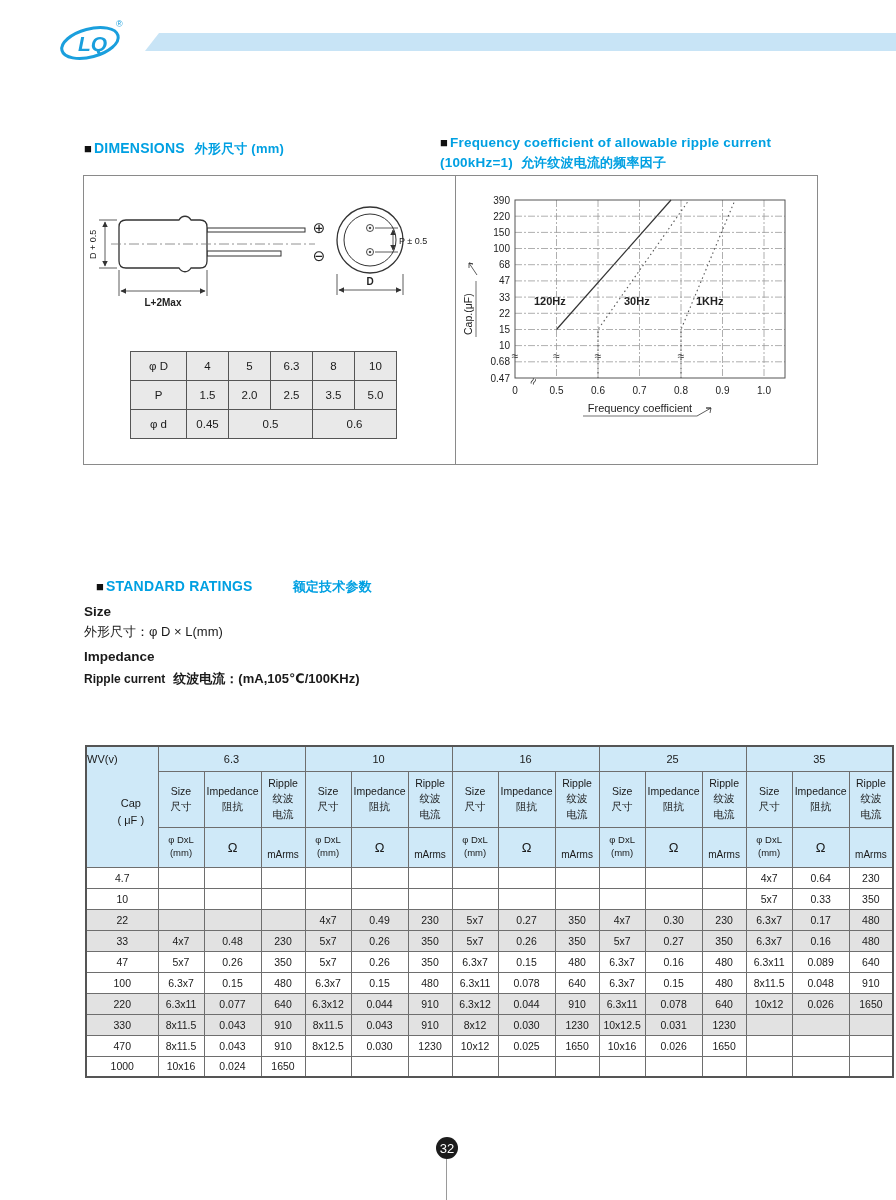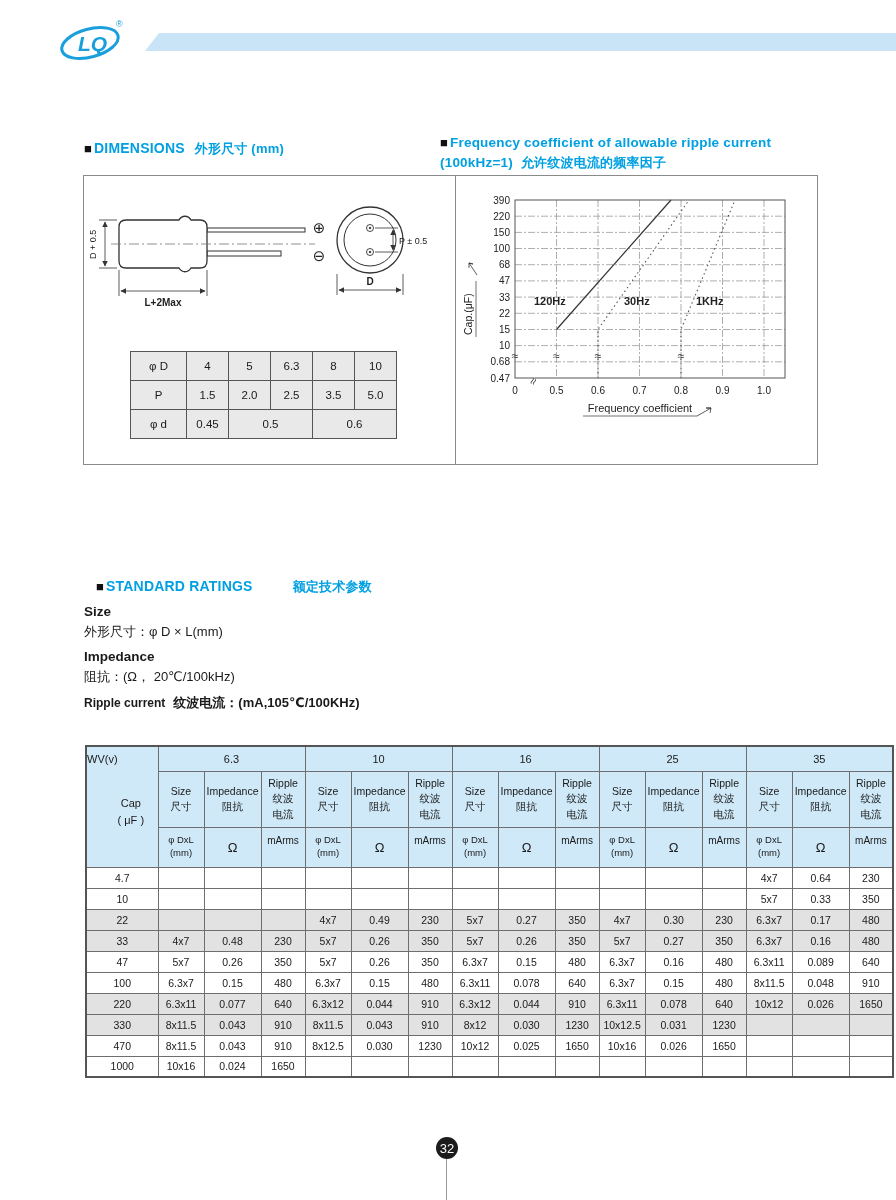--- a/index.html
+++ b/index.html
@@ -53,21 +53,21 @@
   table.ratings tr.hr3 th { height:40px;margin-left:48px; }
   table.ratings tbody td { height:21px; background:#fff; }
   table.ratings tbody tr.shaded td { background:#e2e2e2; }
   th.corner { vertical-align:top; }
   .corner-inner { display:flex; flex-direction:row; height:100%; }
   .corner-inner .wv { padding-top:6px; font-size:11px; }
   .corner-inner .cap { margin-top:48px; font-size:11px; line-height:1.5; }
   th.sub div { line-height:1.45; font-size:10.5px; }
   th.unit div { line-height:1.35; font-size:9.5px; }
   th.unit.omega { font-size:13px; }
-  th.unit.marms { font-size:10px; vertical-align:bottom; padding-bottom:21px; }
+  th.unit.marms { font-size:10px; vertical-align:bottom; padding-bottom:7px; }
 
   
   .page-circle { left:436px; top:1137px; width:22px; height:22px; border-radius:50%;
     background:#1c1c1c; color:#fff; font-size:13px; display:flex; align-items:center; justify-content:center; }
   .footer-line { left:446px; top:1159px; width:1px; height:41px; background:#9a9a9a; }
 
   svg text { font-family:"Liberation Sans","DejaVu Sans",sans-serif; }
 </style>
 </head>
 <body>
@@ -251,21 +251,20 @@
 </svg>
 
 <div class="abs sec-title ratings-head-block">
   <span class="bullet">■</span><span>STANDARD RATINGS</span><span class="cn" style="margin-left:40px;">额定技术参数</span>
 </div>
 
 <div class="abs notes">
   <div class="n-en">Size</div>
   <div class="n-cn">外形尺寸：φ D × L(mm)</div>
   <div class="n-en">Impedance</div>
-  <div class="n-cn">阻抗：(Ω， 20℃/100kHz)</div>
   <div class="n-row">
     <span class="n-en-inline">Ripple current</span><span class="n-val">纹波电流：(mA,105℃/100KHz)</span>
   </div>
 </div>
 
 <table class="abs ratings">
   <colgroup>
       <col style="width: 72px;">
       <col style="width: 46px;">
       <col style="width: 57px;">

